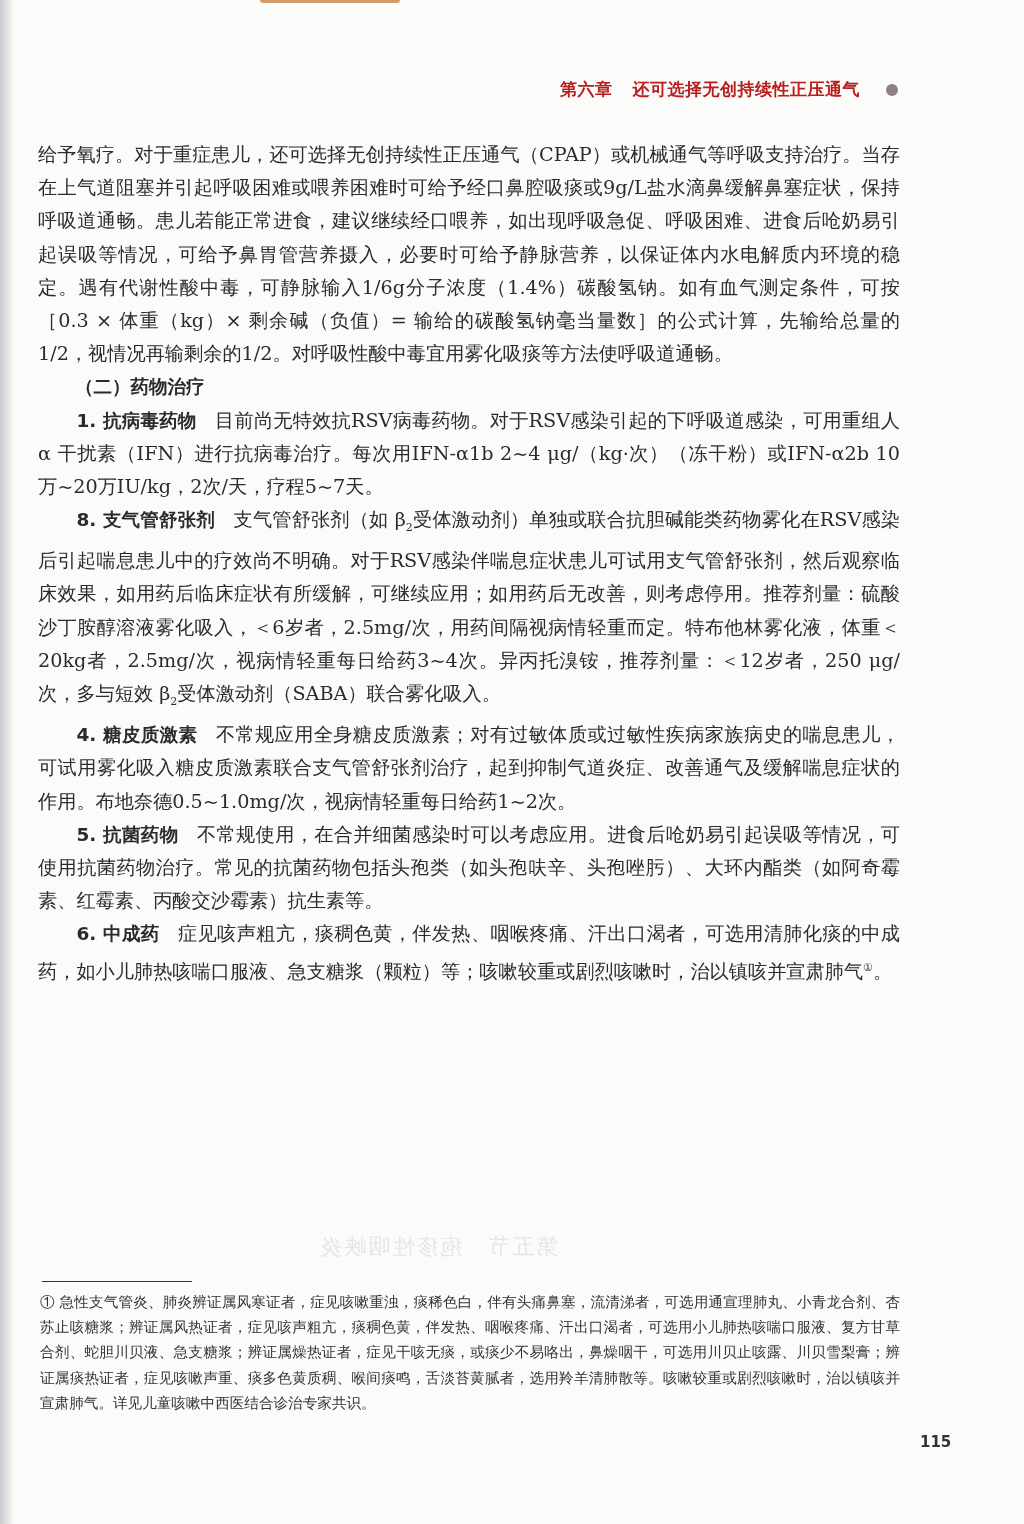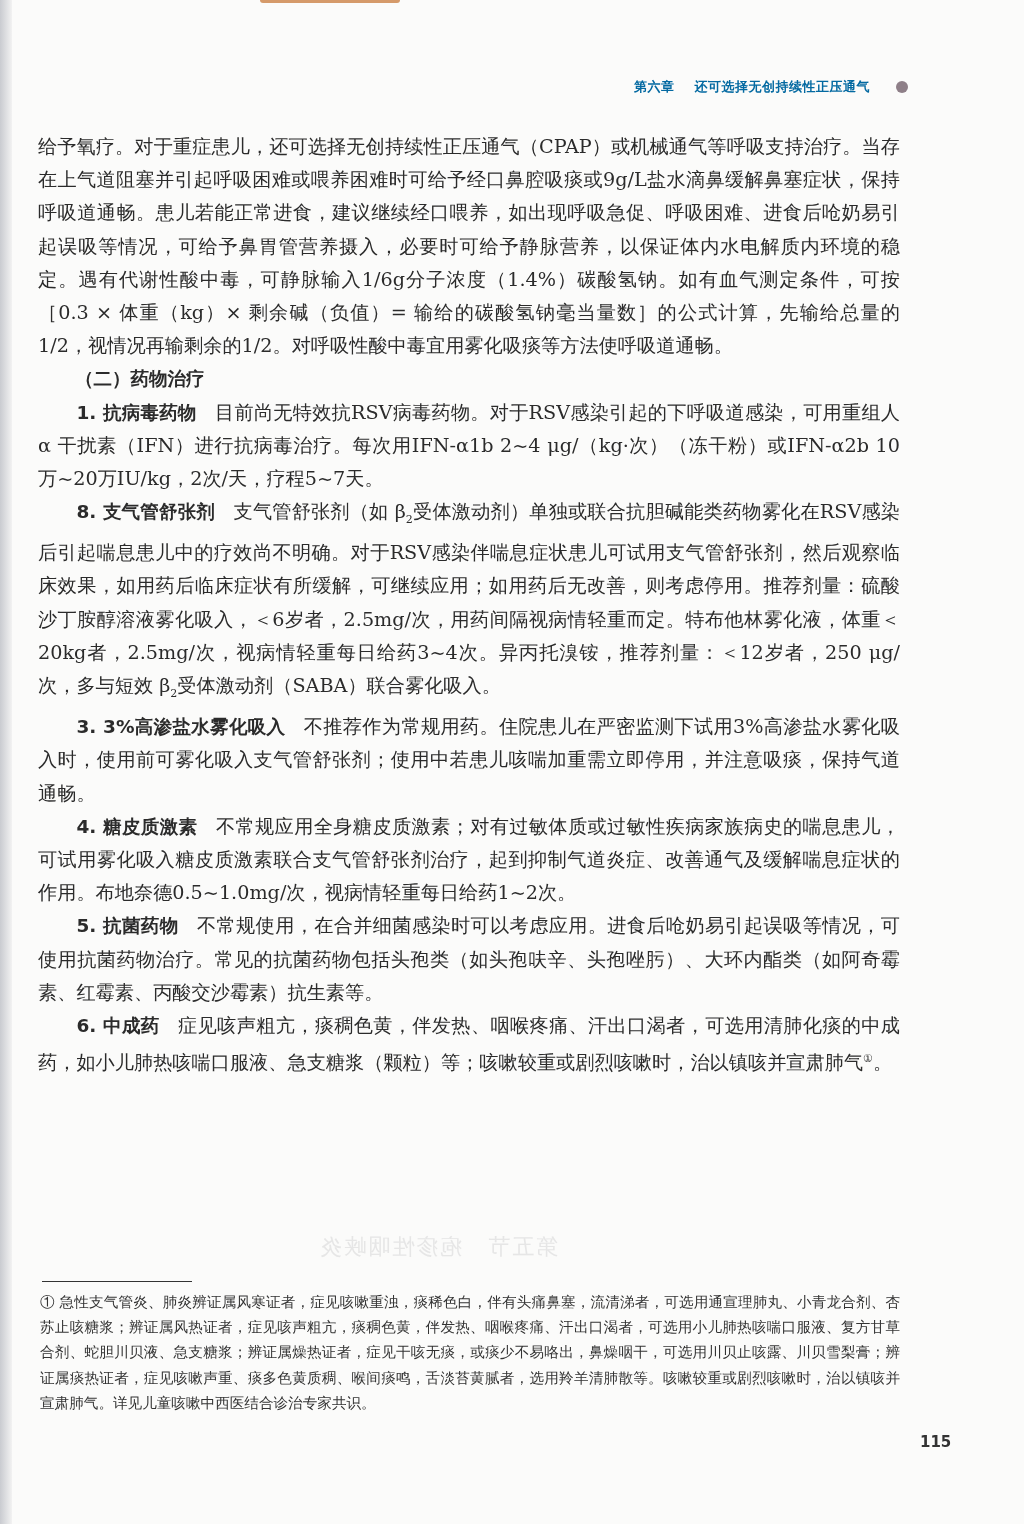--- a/index.html
+++ b/index.html
@@ -11,32 +11,32 @@
   }
   .page-shade-left {
     position: absolute; left: 0; top: 0; width: 12px; height: 1524px;
     background: linear-gradient(to right, #c9cbd0, #f2f2f2);
   }
   .page-shade-top {
     position: absolute; left: 260px; top: 0; width: 140px; height: 3px;
     background: #d59a6a; border-radius: 0 0 60px 60px;
   }
   .header {
-    position: absolute; right: 116px; top: 78px;
+    position: absolute; right: 126px; top: 78px;
     font-family: "DejaVu Sans", "Liberation Sans", sans-serif;
-    font-weight: bold; font-size: 13px; color: #0369a1; letter-spacing: 0.5px;
+    font-weight: bold; font-size: 17px; color: #b91c1c; letter-spacing: 0.5px;
     display: flex; align-items: center;
   }
   .header .chapter { margin-right: 20px; }
   .header .dot {
     width: 12px; height: 12px; border-radius: 50%; background: #8e7f88;
     margin-left: 26px; display: inline-block;
   }
   .body-text {
-    position: absolute; left: 38px; top: 130px; width: 862px;
+    position: absolute; left: 38px; top: 138px; width: 862px;
     font-size: 19.2px; line-height: 33.2px; text-align: justify;
   }
   .body-text p { margin: 0; }
   .indent { text-indent: 2em; }
   .sec-title {
     font-family: "DejaVu Sans", "Liberation Sans", sans-serif;
     font-weight: bold; font-size: 18.5px; padding-left: 2em;
   }
   .item-title {
     font-family: "DejaVu Sans", "Liberation Sans", sans-serif;
@@ -84,23 +84,20 @@
   <p class="sec-title">（二）药物治疗</p>
 
   <p class="indent">
     <span class="item-title">1. 抗病毒药物</span><span>目前尚无特效抗RSV病毒药物。对于RSV感染引起的下呼吸道感染，可用重组人 α 干扰素（IFN）进行抗病毒治疗。每次用IFN-α1b 2~4 μg/（kg·次）（冻干粉）或IFN-α2b 10万~20万IU/kg，2次/天，疗程5~7天。</span>
   </p>
 
   <p class="indent">
     <span class="item-title">8. 支气管舒张剂</span><span>支气管舒张剂（如 β</span><sub>2</sub><span>受体激动剂）单独或联合抗胆碱能类药物雾化在RSV感染后引起喘息患儿中的疗效尚不明确。对于RSV感染伴喘息症状患儿可试用支气管舒张剂，然后观察临床效果，如用药后临床症状有所缓解，可继续应用；如用药后无改善，则考虑停用。推荐剂量：硫酸沙丁胺醇溶液雾化吸入，＜6岁者，2.5mg/次，用药间隔视病情轻重而定。特布他林雾化液，体重＜20kg者，2.5mg/次，视病情轻重每日给药3~4次。异丙托溴铵，推荐剂量：＜12岁者，250 μg/次，多与短效 β</span><sub>2</sub><span>受体激动剂（SABA）联合雾化吸入。</span>
   </p>
 
-  <p class="indent">
-    <span class="item-title">3. 3%高渗盐水雾化吸入</span><span>不推荐作为常规用药。住院患儿在严密监测下试用3%高渗盐水雾化吸入时，使用前可雾化吸入支气管舒张剂；使用中若患儿咳喘加重需立即停用，并注意吸痰，保持气道通畅。</span>
-  </p>
 
   <p class="indent">
     <span class="item-title">4. 糖皮质激素</span><span>不常规应用全身糖皮质激素；对有过敏体质或过敏性疾病家族病史的喘息患儿，可试用雾化吸入糖皮质激素联合支气管舒张剂治疗，起到抑制气道炎症、改善通气及缓解喘息症状的作用。布地奈德0.5~1.0mg/次，视病情轻重每日给药1~2次。</span>
   </p>
 
   <p class="indent">
     <span class="item-title">5. 抗菌药物</span><span>不常规使用，在合并细菌感染时可以考虑应用。进食后呛奶易引起误吸等情况，可使用抗菌药物治疗。常见的抗菌药物包括头孢类（如头孢呋辛、</span><span class="ul-red">头孢唑肟</span><span>）、大环内酯类（如阿奇霉素、红霉素、</span><span class="ul-red">丙酸交沙霉素</span><span>）抗生素等。</span>
   </p>
 
   <p class="indent">

